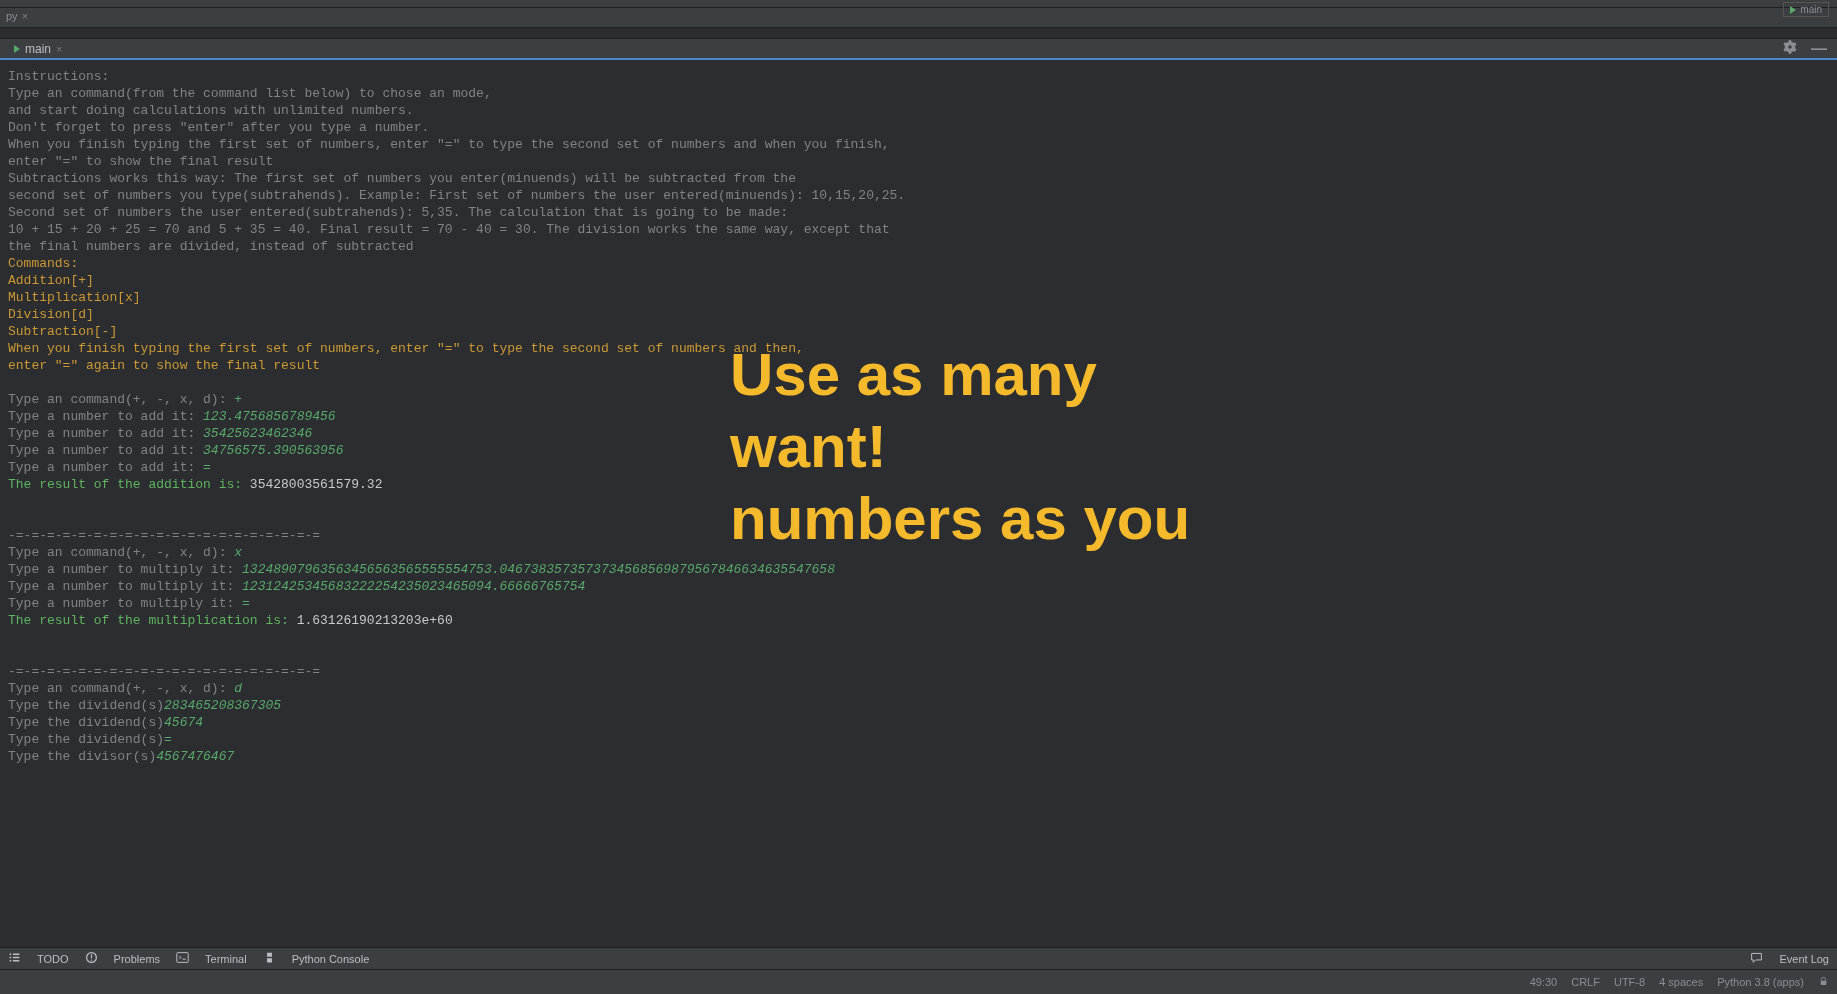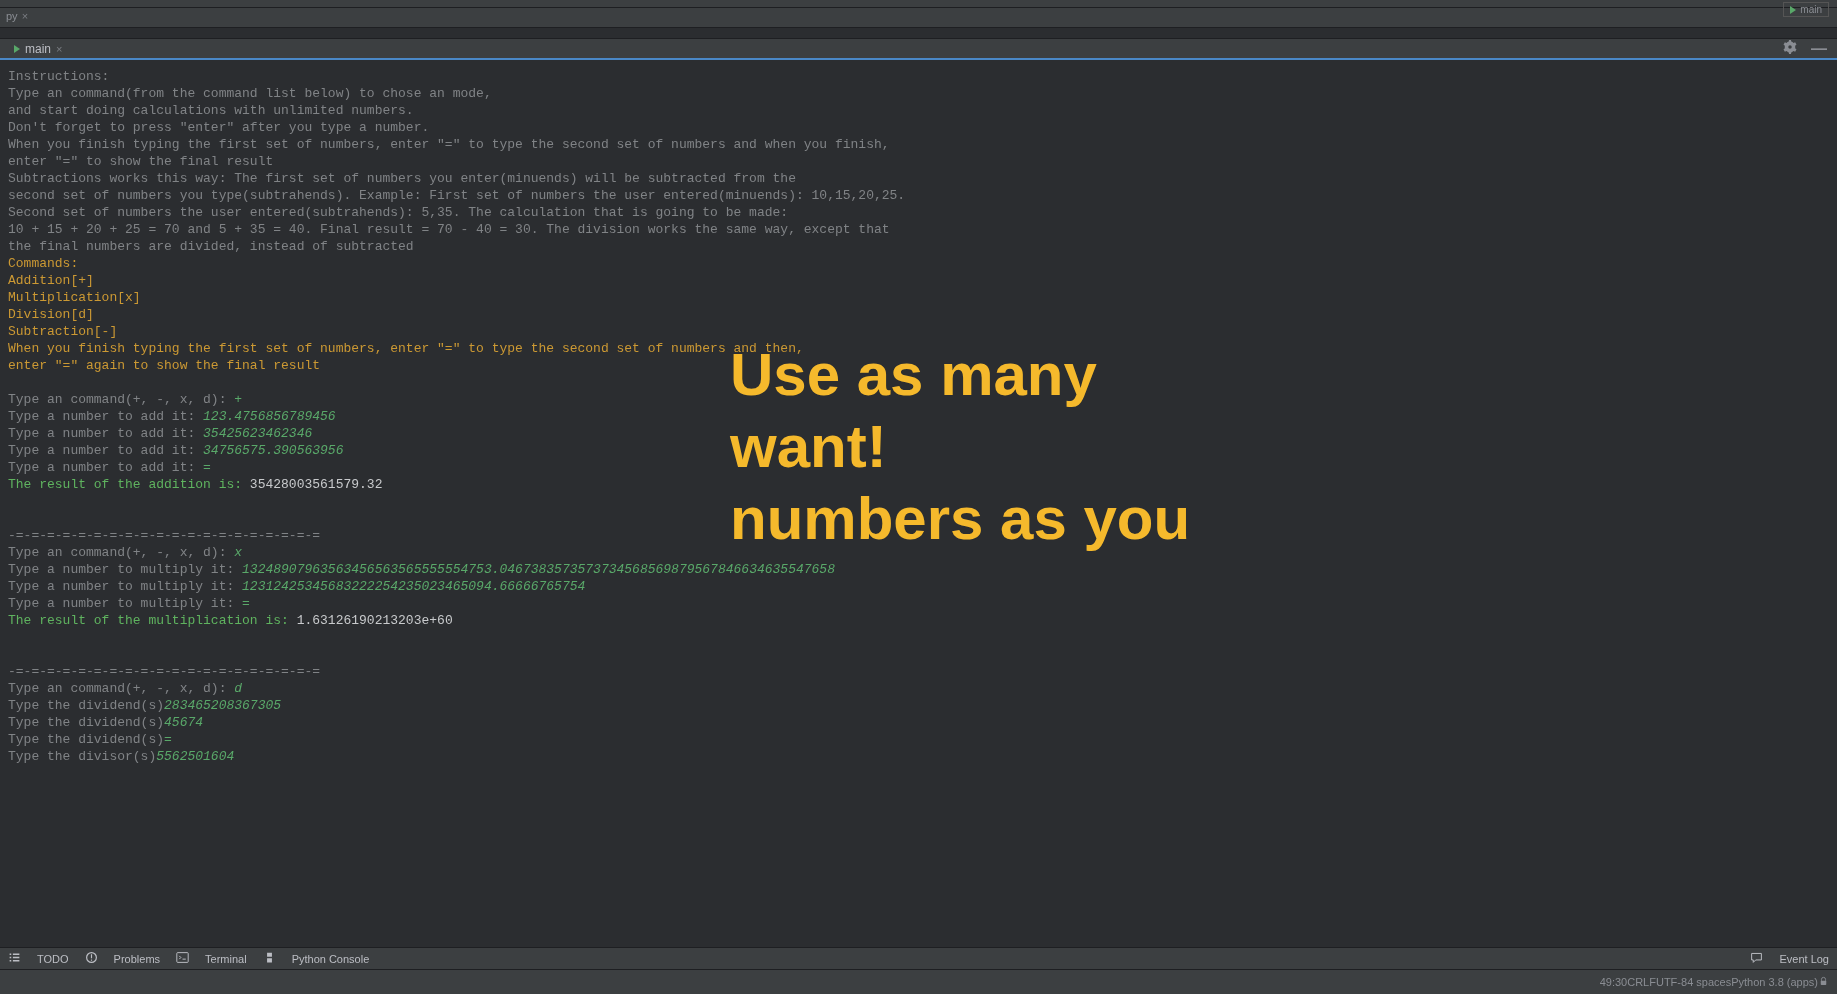--- a/index.html
+++ b/index.html
@@ -113,20 +113,21 @@
     .status-bar {
       height: 20px;
       background: #3c3f41;
       border-top: 1px solid #1e1f22;
       display: flex;
       align-items: center;
       justify-content: flex-end;
       font-size: 11px;
       color: #8a8d93;
       padding: 12px 8px;
+      gap: 14px;
     }
     .status-item { white-space: nowrap; }
     .lock-icon svg { width: 11px; height: 11px; fill: #8a8d93; }
     .top-right-widgets {
       position: absolute;
       top: 2px; right: 8px;
       display: flex; align-items: center; gap: 8px;
       font-size: 10px; color: #8a8d93;
     }
     .top-right-widgets .box {
@@ -208,21 +209,21 @@
   <div class="console-line"><span class="c-gray">Type a number to multiply it: </span><span class="c-green-italic">12312425345683222254235023465094.66666765754</span></div>
   <div class="console-line"><span class="c-gray">Type a number to multiply it: </span><span class="c-green-italic">=</span></div>
   <div class="console-line"><span class="c-green-bold">The result of the multiplication is: </span><span class="c-white">1.63126190213203e+60</span></div>
   <div class="console-line">&nbsp;</div>
   <div class="console-line">&nbsp;</div>
   <div class="console-line c-gray">-=-=-=-=-=-=-=-=-=-=-=-=-=-=-=-=-=-=-=-=</div>
   <div class="console-line"><span class="c-gray">Type an command(+, -, x, d): </span><span class="c-green-italic">d</span></div>
   <div class="console-line"><span class="c-gray">Type the dividend(s)</span><span class="c-green-italic">283465208367305</span></div>
   <div class="console-line"><span class="c-gray">Type the dividend(s)</span><span class="c-green-italic">45674</span></div>
   <div class="console-line"><span class="c-gray">Type the dividend(s)</span><span class="c-green-italic">=</span></div>
-  <div class="console-line"><span class="c-gray">Type the divisor(s)</span><span class="c-green-italic">5562501604</span></div>
+  <div class="console-line"><span class="c-gray">Type the divisor(s)</span><span class="c-green-italic">4567476467</span></div>
 
   <div class="overlay-text">
     <div>Use as many</div>
     <div>want!</div>
     <div>numbers as you</div>
   </div>
 </div>
 
 <div class="bottom-toolbar">
   <div class="bt-left">

